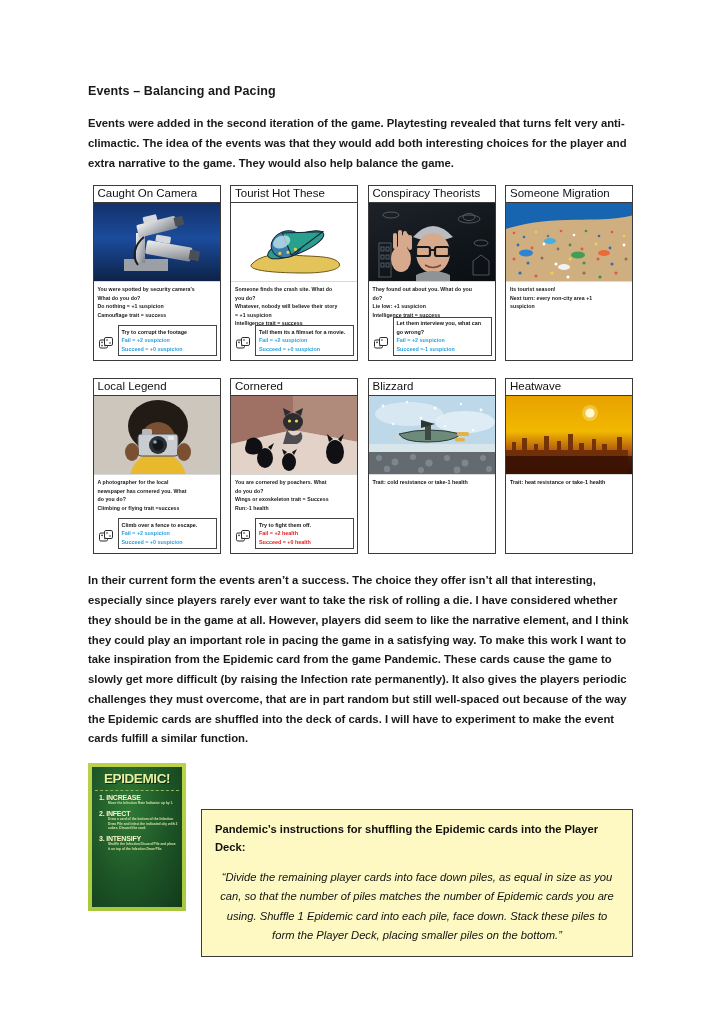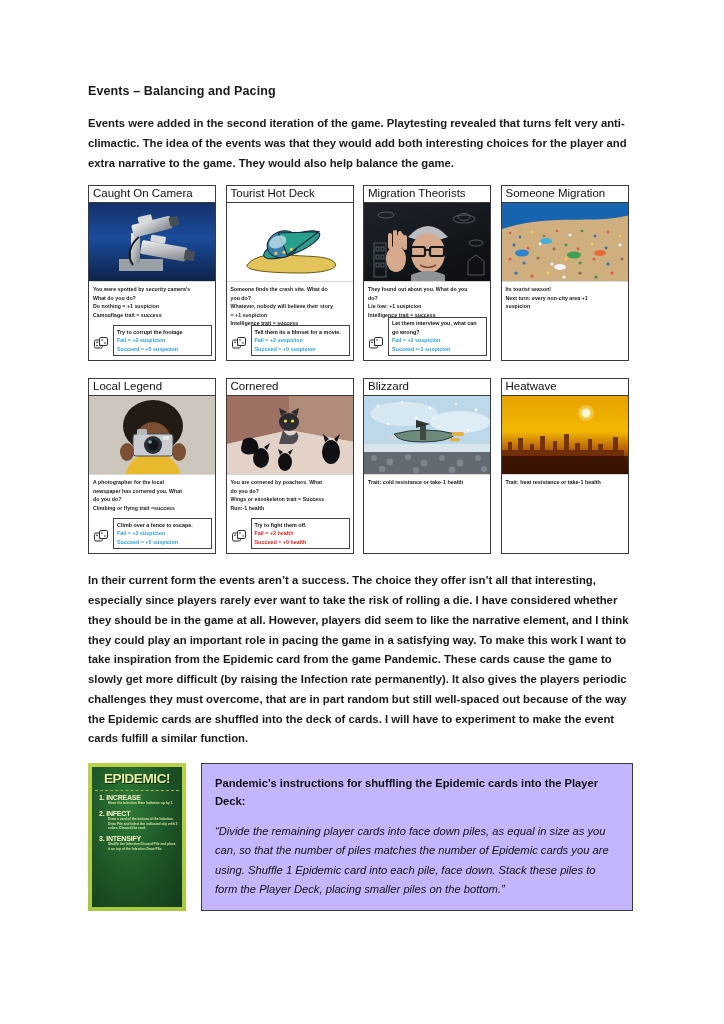--- a/index.html
+++ b/index.html
@@ -21,21 +21,21 @@
   }
   p.body-text {
     font-size: 11.3px; line-height: 1.75; margin: 0 0 10px 0;
     color: #1a1a1a; text-align: left; font-weight: bold;
   }
   .caption {
     font-size: 9.4px; font-style: italic; color:#2e4f7c; margin: 8px 0 14px 0;
   }
 
   
-  .card-grid { display:flex; flex-wrap:wrap; gap:0; margin: 12px 0 0 0; }
+  .card-grid { display:flex; flex-wrap:wrap; gap:0; margin: 12px 0 0 0; justify-content: flex-end; }
   .card-row { display:flex; gap:0; margin-bottom:17px; }
   .card {
     width: 128px; height: 176px; margin-right: 9.5px;
     border: 1.4px solid #3b3b3b; background:#fff;
     display:flex; flex-direction:column; overflow:hidden;
     position:relative;
   }
   .card:last-child { margin-right:0; }
   .card-title {
     height: 17px; line-height:15px; border-bottom:1.2px solid #3b3b3b;
@@ -86,25 +86,26 @@
     text-align:center; color:#e8efa0; font-size:13.5px; font-weight:bold;
     letter-spacing:-0.4px; margin-top:4px; text-shadow:1px 1px 0 #0c2b12;
     font-family:"Liberation Sans", sans-serif;
   }
   .epi-rule { border-top:1px dashed #8fb85a; margin:4px 3px 3px 3px; }
   .epi-step { padding:0 4px 0 7px; margin-bottom:4px; }
   .epi-step .s-head { color:#f4f7c8; font-size:7px; font-weight:bold; letter-spacing:-0.2px; }
   .epi-step .s-body { color:#cfe0a0; font-size:3.3px; line-height:1.45; padding-left:9px; font-weight:bold; }
 
   .quote-box {
-    flex:1; border:1.3px solid #3b3b3b; padding:11px 13px 7px 13px; background:#c4b5fd;
+    flex:1; border:1.3px solid #3b3b3b; padding:11px 13px 7px 13px; background:#fef9c3;
     min-height:148px;
+    margin-top:46px;
   }
   .quote-head { font-size:11.2px; font-weight:bold; line-height:1.6; margin-bottom:11px; color:#111; }
-  .quote-body { font-size:11.2px; font-style:italic; line-height:1.72; color:#111; }
+  .quote-body { font-size:11.2px; font-style:italic; line-height:1.72; color:#111;text-align:center; }
 </style>
 </head>
 <body>
 
 <div class="page">
   <div class="content">
 
     <h1 class="doc-title">Events – Balancing and Pacing</h1>
 
     <p class="body-text">Events were added in the second iteration of the game. Playtesting revealed that turns felt very anti-climactic. The idea of the events was that they would add both interesting choices for the player and extra narrative to the game. They would also help balance the game.</p>
@@ -162,21 +163,21 @@
             </span>
             <div class="choice-box">
               <div class="ch-title">Try to corrupt the footage</div>
               <div class="ch-fail" style="color:#2aa2dd">Fail  = +2 suspicion</div>
               <div class="ch-succ" style="color:#2aa2dd">Succeed = +0  suspicion</div>
             </div>
           </div>
         </div>
 
         <div class="card">
-          <div class="card-title">Tourist Hot Deck</div>
+          <div class="card-title">Tourist Hot These</div>
           <div class="card-art art-ufo">
             <svg viewBox="0 0 128 79" width="128" height="79" aria-hidden="true">
               <path d="M20 62 C 28 52, 46 50, 62 52 C 80 54, 102 52, 108 60 C 112 66, 96 70, 74 70 C 46 70, 18 68, 20 62 Z" fill="#e3c45a" stroke="#6b5410" stroke-width="1"></path>
               <g transform="rotate(-22 64 40)">
                 <ellipse cx="64" cy="42" rx="30" ry="9" fill="#2e9b8f" stroke="#123" stroke-width="1"></ellipse>
                 <ellipse cx="56" cy="38" rx="16" ry="13" fill="#3b7fa8" stroke="#123" stroke-width="1"></ellipse>
                 <path d="M56 26 L 94 40 L 56 50 Z" fill="#27a08e" stroke="#123" stroke-width="1"></path>
                 <ellipse cx="52" cy="34" rx="9" ry="6" fill="#bfe2ea" opacity="0.8"></ellipse>
                 <circle cx="46" cy="44" r="1.6" fill="#f2c84b"></circle>
                 <circle cx="54" cy="46" r="1.6" fill="#f2c84b"></circle>
@@ -206,21 +207,21 @@
             </span>
             <div class="choice-box">
               <div class="ch-title">Tell them its a filmset for a movie.</div>
               <div class="ch-fail" style="color:#2aa2dd">Fail  = +2 suspicion</div>
               <div class="ch-succ" style="color:#2aa2dd">Succeed = +0  suspicion</div>
             </div>
           </div>
         </div>
 
         <div class="card">
-          <div class="card-title">Migration Theorists</div>
+          <div class="card-title">Conspiracy Theorists</div>
           <div class="card-art art-conspiracy">
             <svg viewBox="0 0 128 79" width="128" height="79" aria-hidden="true">
               <g stroke="#6d7680" stroke-width="0.8" fill="none" opacity="0.85">
                 <ellipse cx="100" cy="16" rx="11" ry="4"></ellipse>
                   <ellipse cx="100" cy="14" rx="6" ry="3.5"></ellipse>
                 <ellipse cx="22" cy="12" rx="8" ry="3"></ellipse>
                   <ellipse cx="112" cy="40" rx="7" ry="3"></ellipse>
                 <rect x="10" y="40" width="12" height="34"></rect>
                   <rect x="12" y="44" width="3" height="4"></rect>
                   <rect x="17" y="44" width="3" height="4"></rect>

